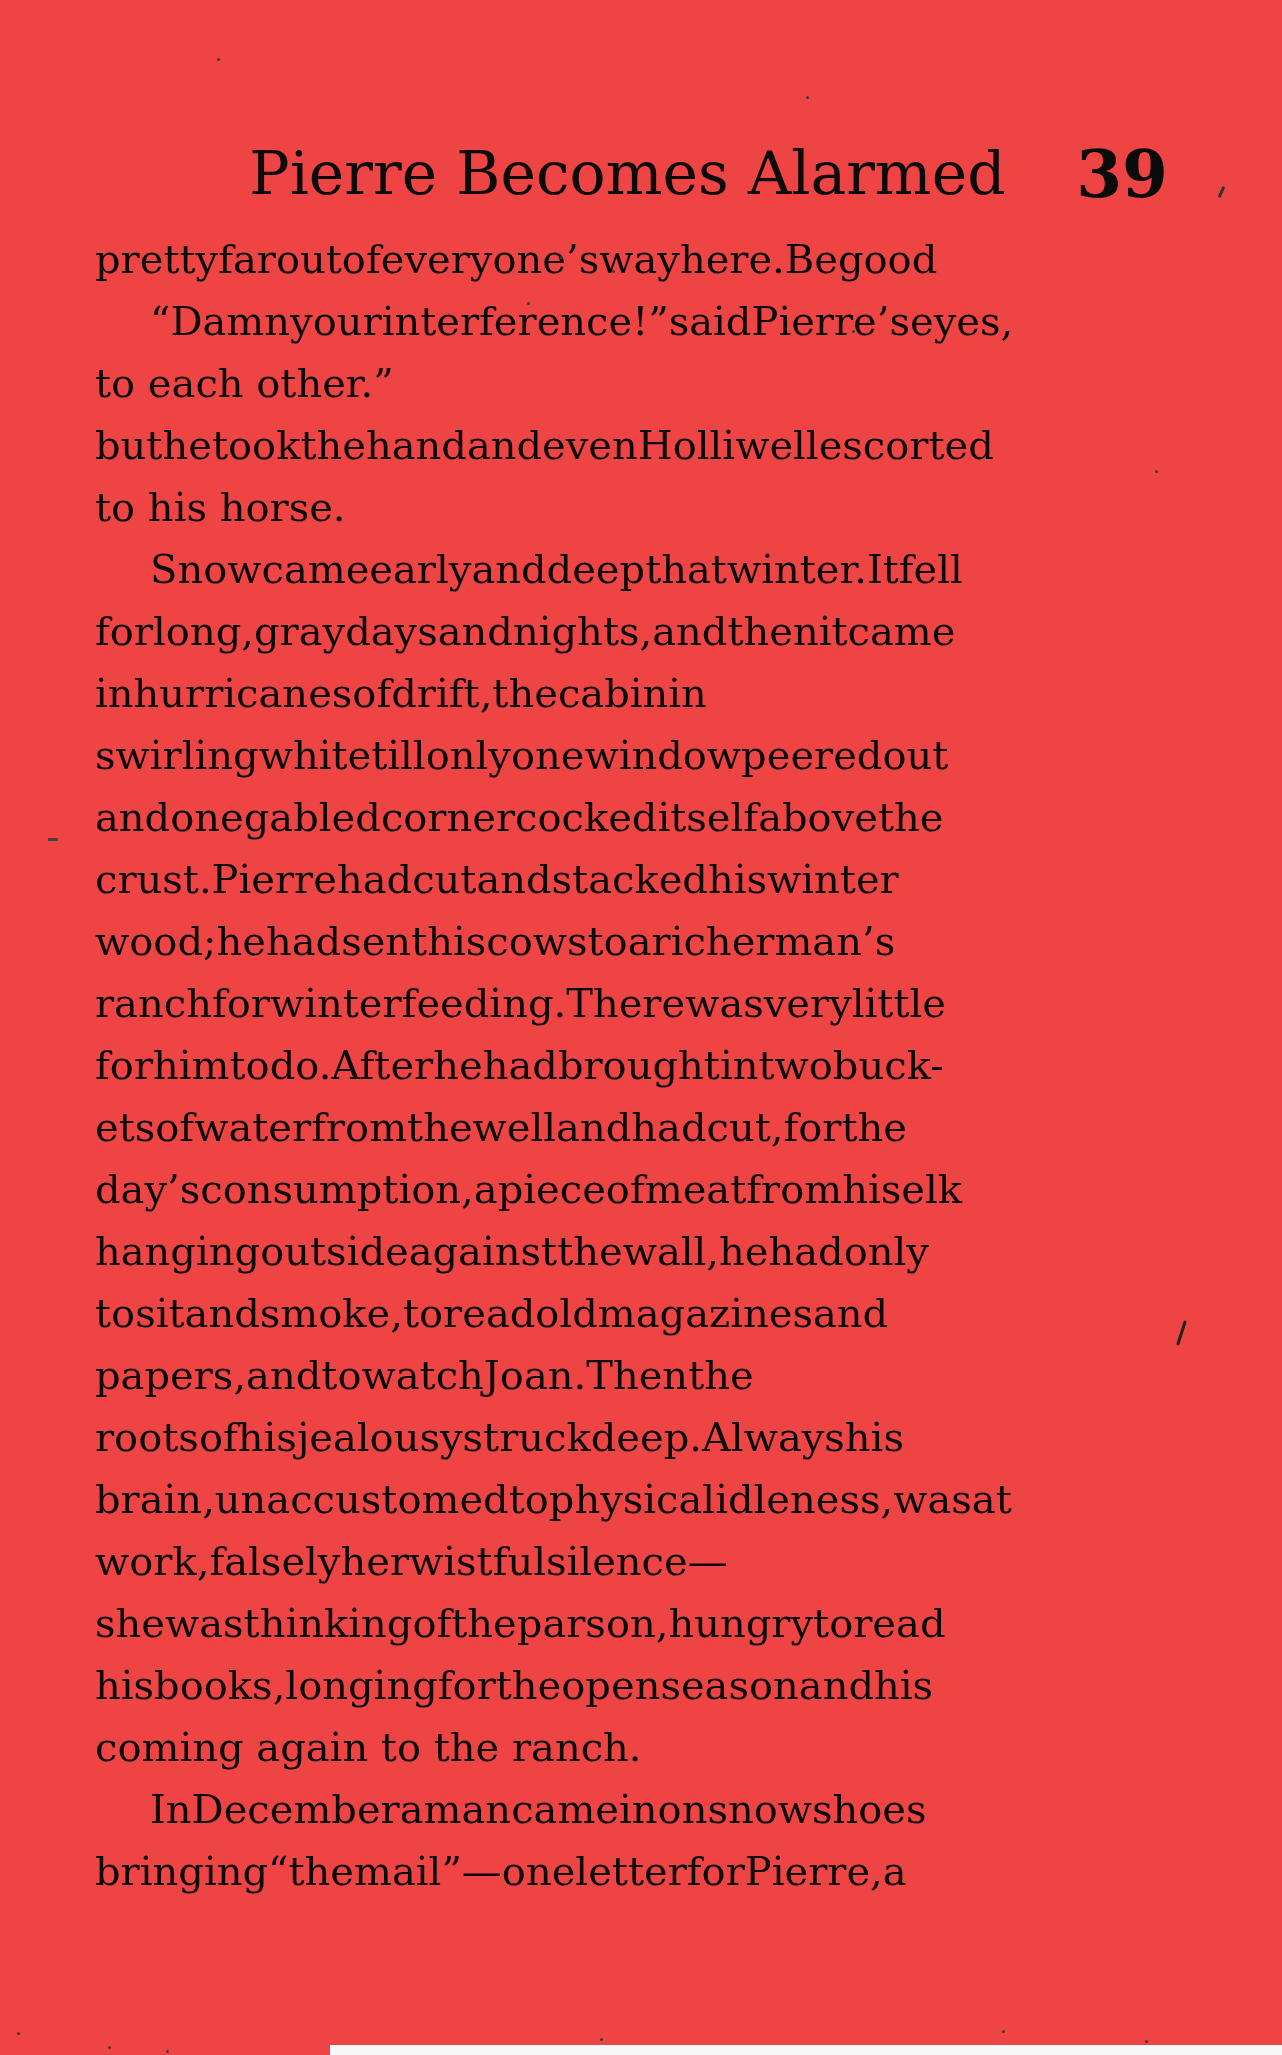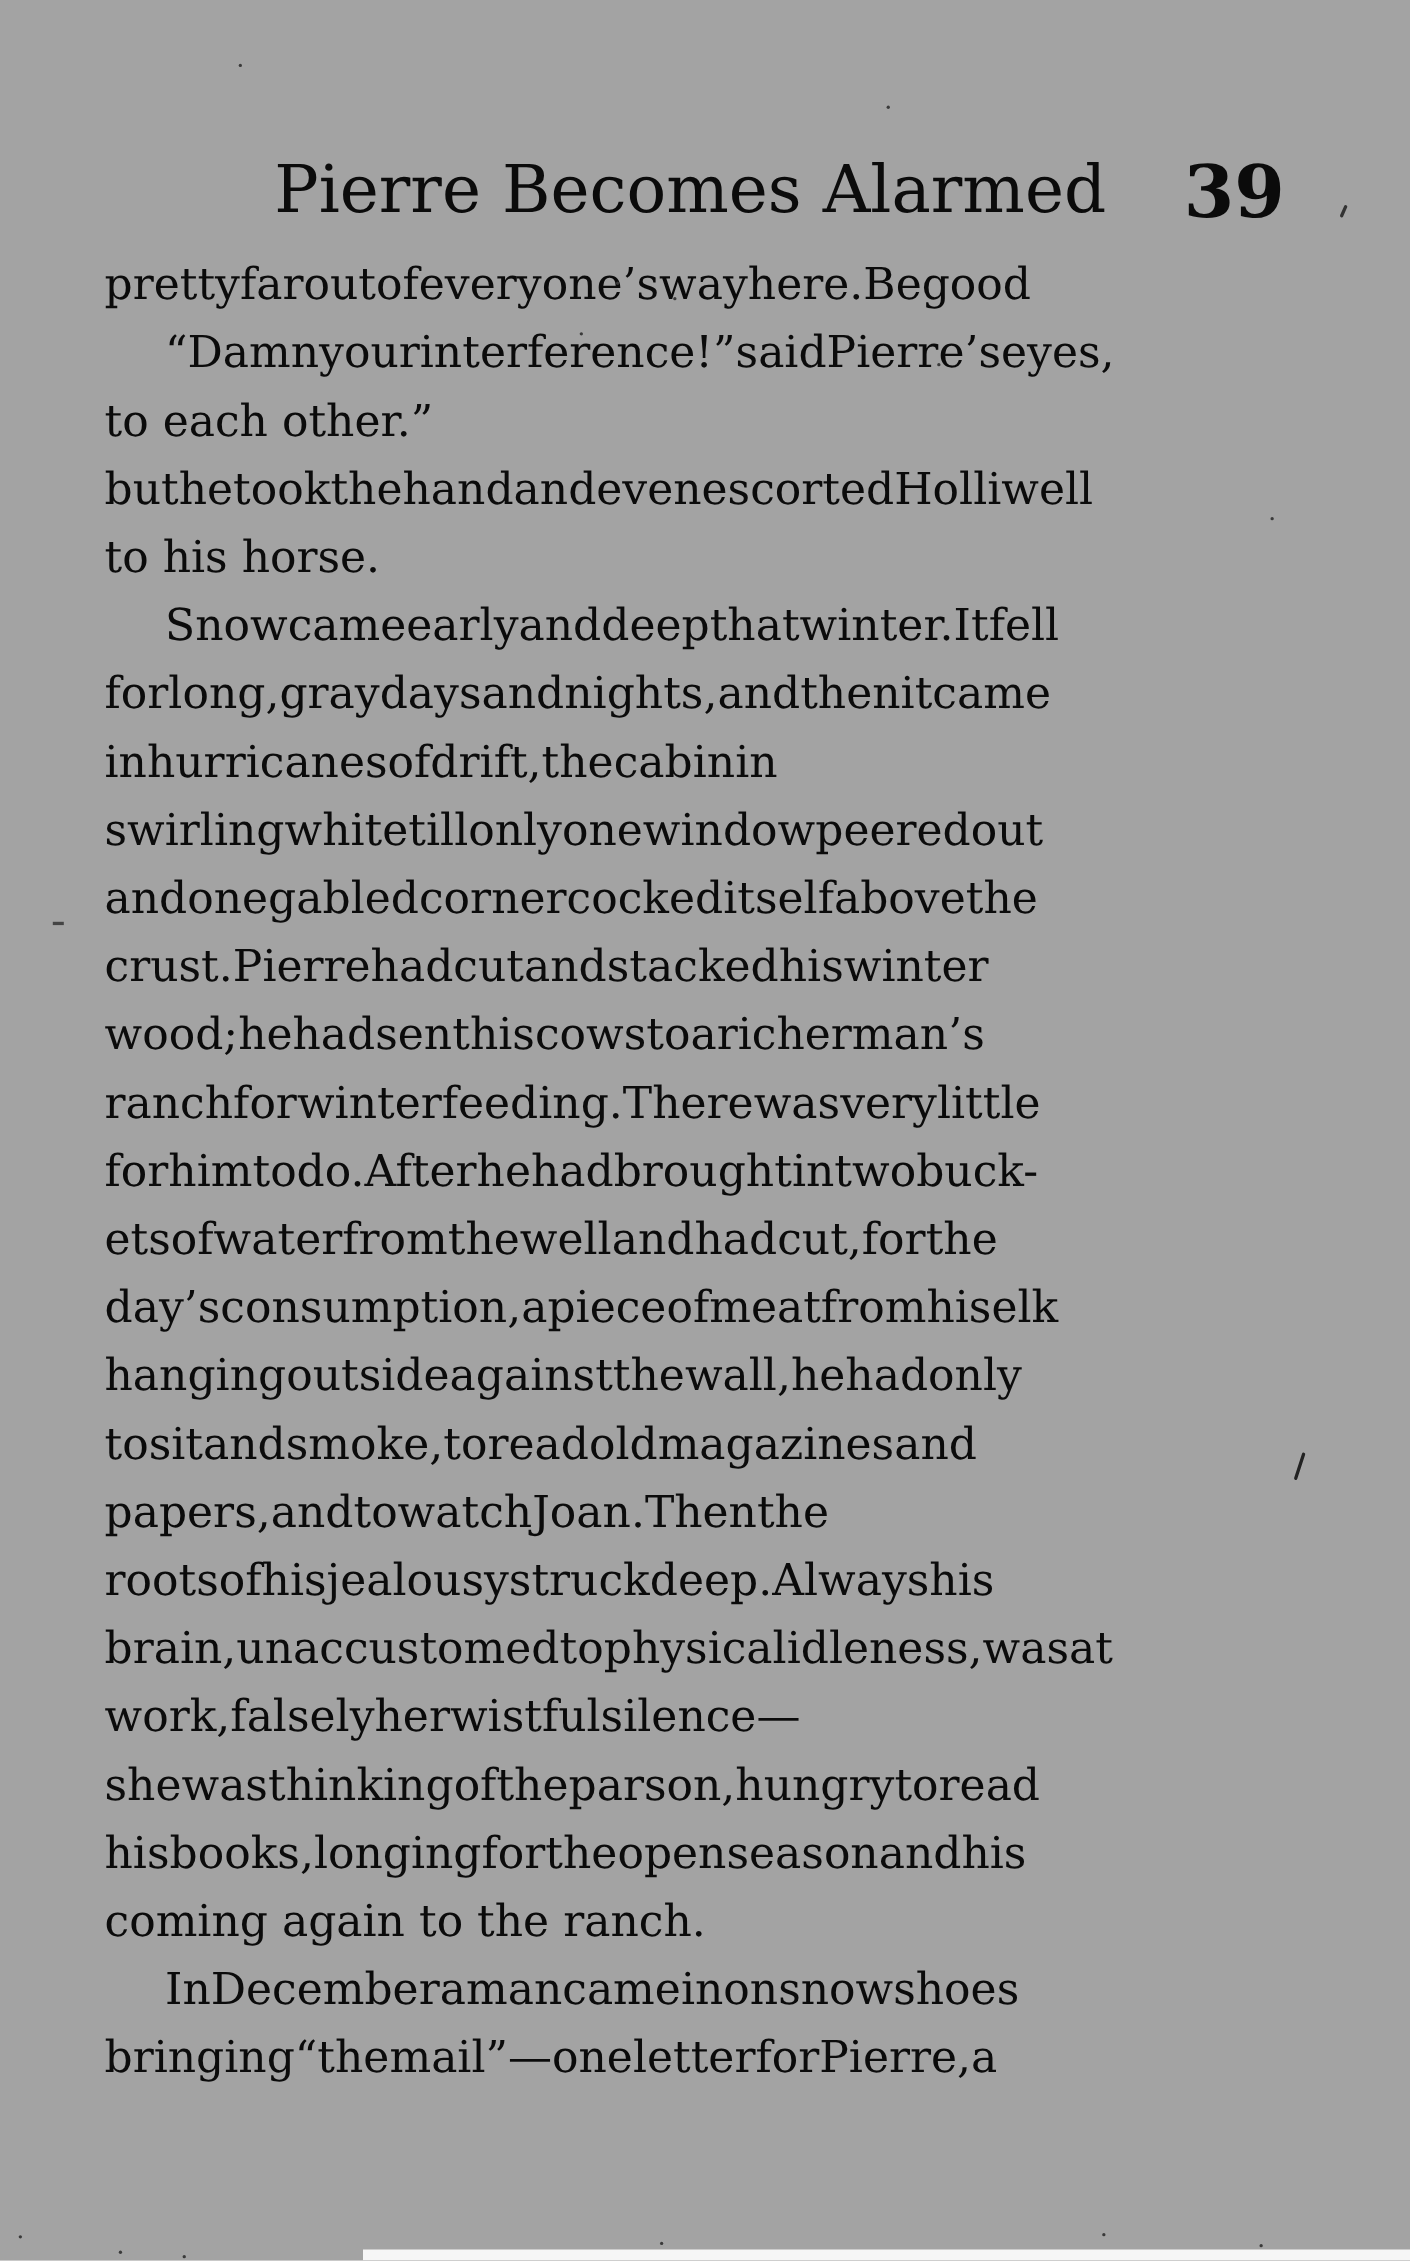--- a/index.html
+++ b/index.html
@@ -4,21 +4,21 @@
 <style>
   html, body {
     margin: 0;
     padding: 0;
     background: #e8e8e8;
   }
   .page {
     position: relative;
     width: 1282px;
     height: 2055px;
-    background: #a3a3a3;
+    background: #ef4444;
     overflow: hidden;
     font-family: "DejaVu Serif", serif;
     color: #0b0b0b;
   }
   
   .running-head {
     position: absolute;
     top: 138px;
     left: 95px;
     width: 1065px;
@@ -136,22 +136,22 @@
       </div>
       <div class="line">to each other.”</div>
       <div class="line justify">
         <span>but</span>
         <span>he</span>
         <span>took</span>
         <span>the</span>
         <span>hand</span>
         <span>and</span>
         <span>even</span>
+        <span>Holliwell</span>
         <span>escorted</span>
-        <span>Holliwell</span>
       </div>
       <div class="line">to his horse.</div>
       <div class="line indent justify">
         <span>Snow</span>
         <span>came</span>
         <span>early</span>
         <span>and</span>
         <span>deep</span>
         <span>that</span>
         <span>winter.</span>

